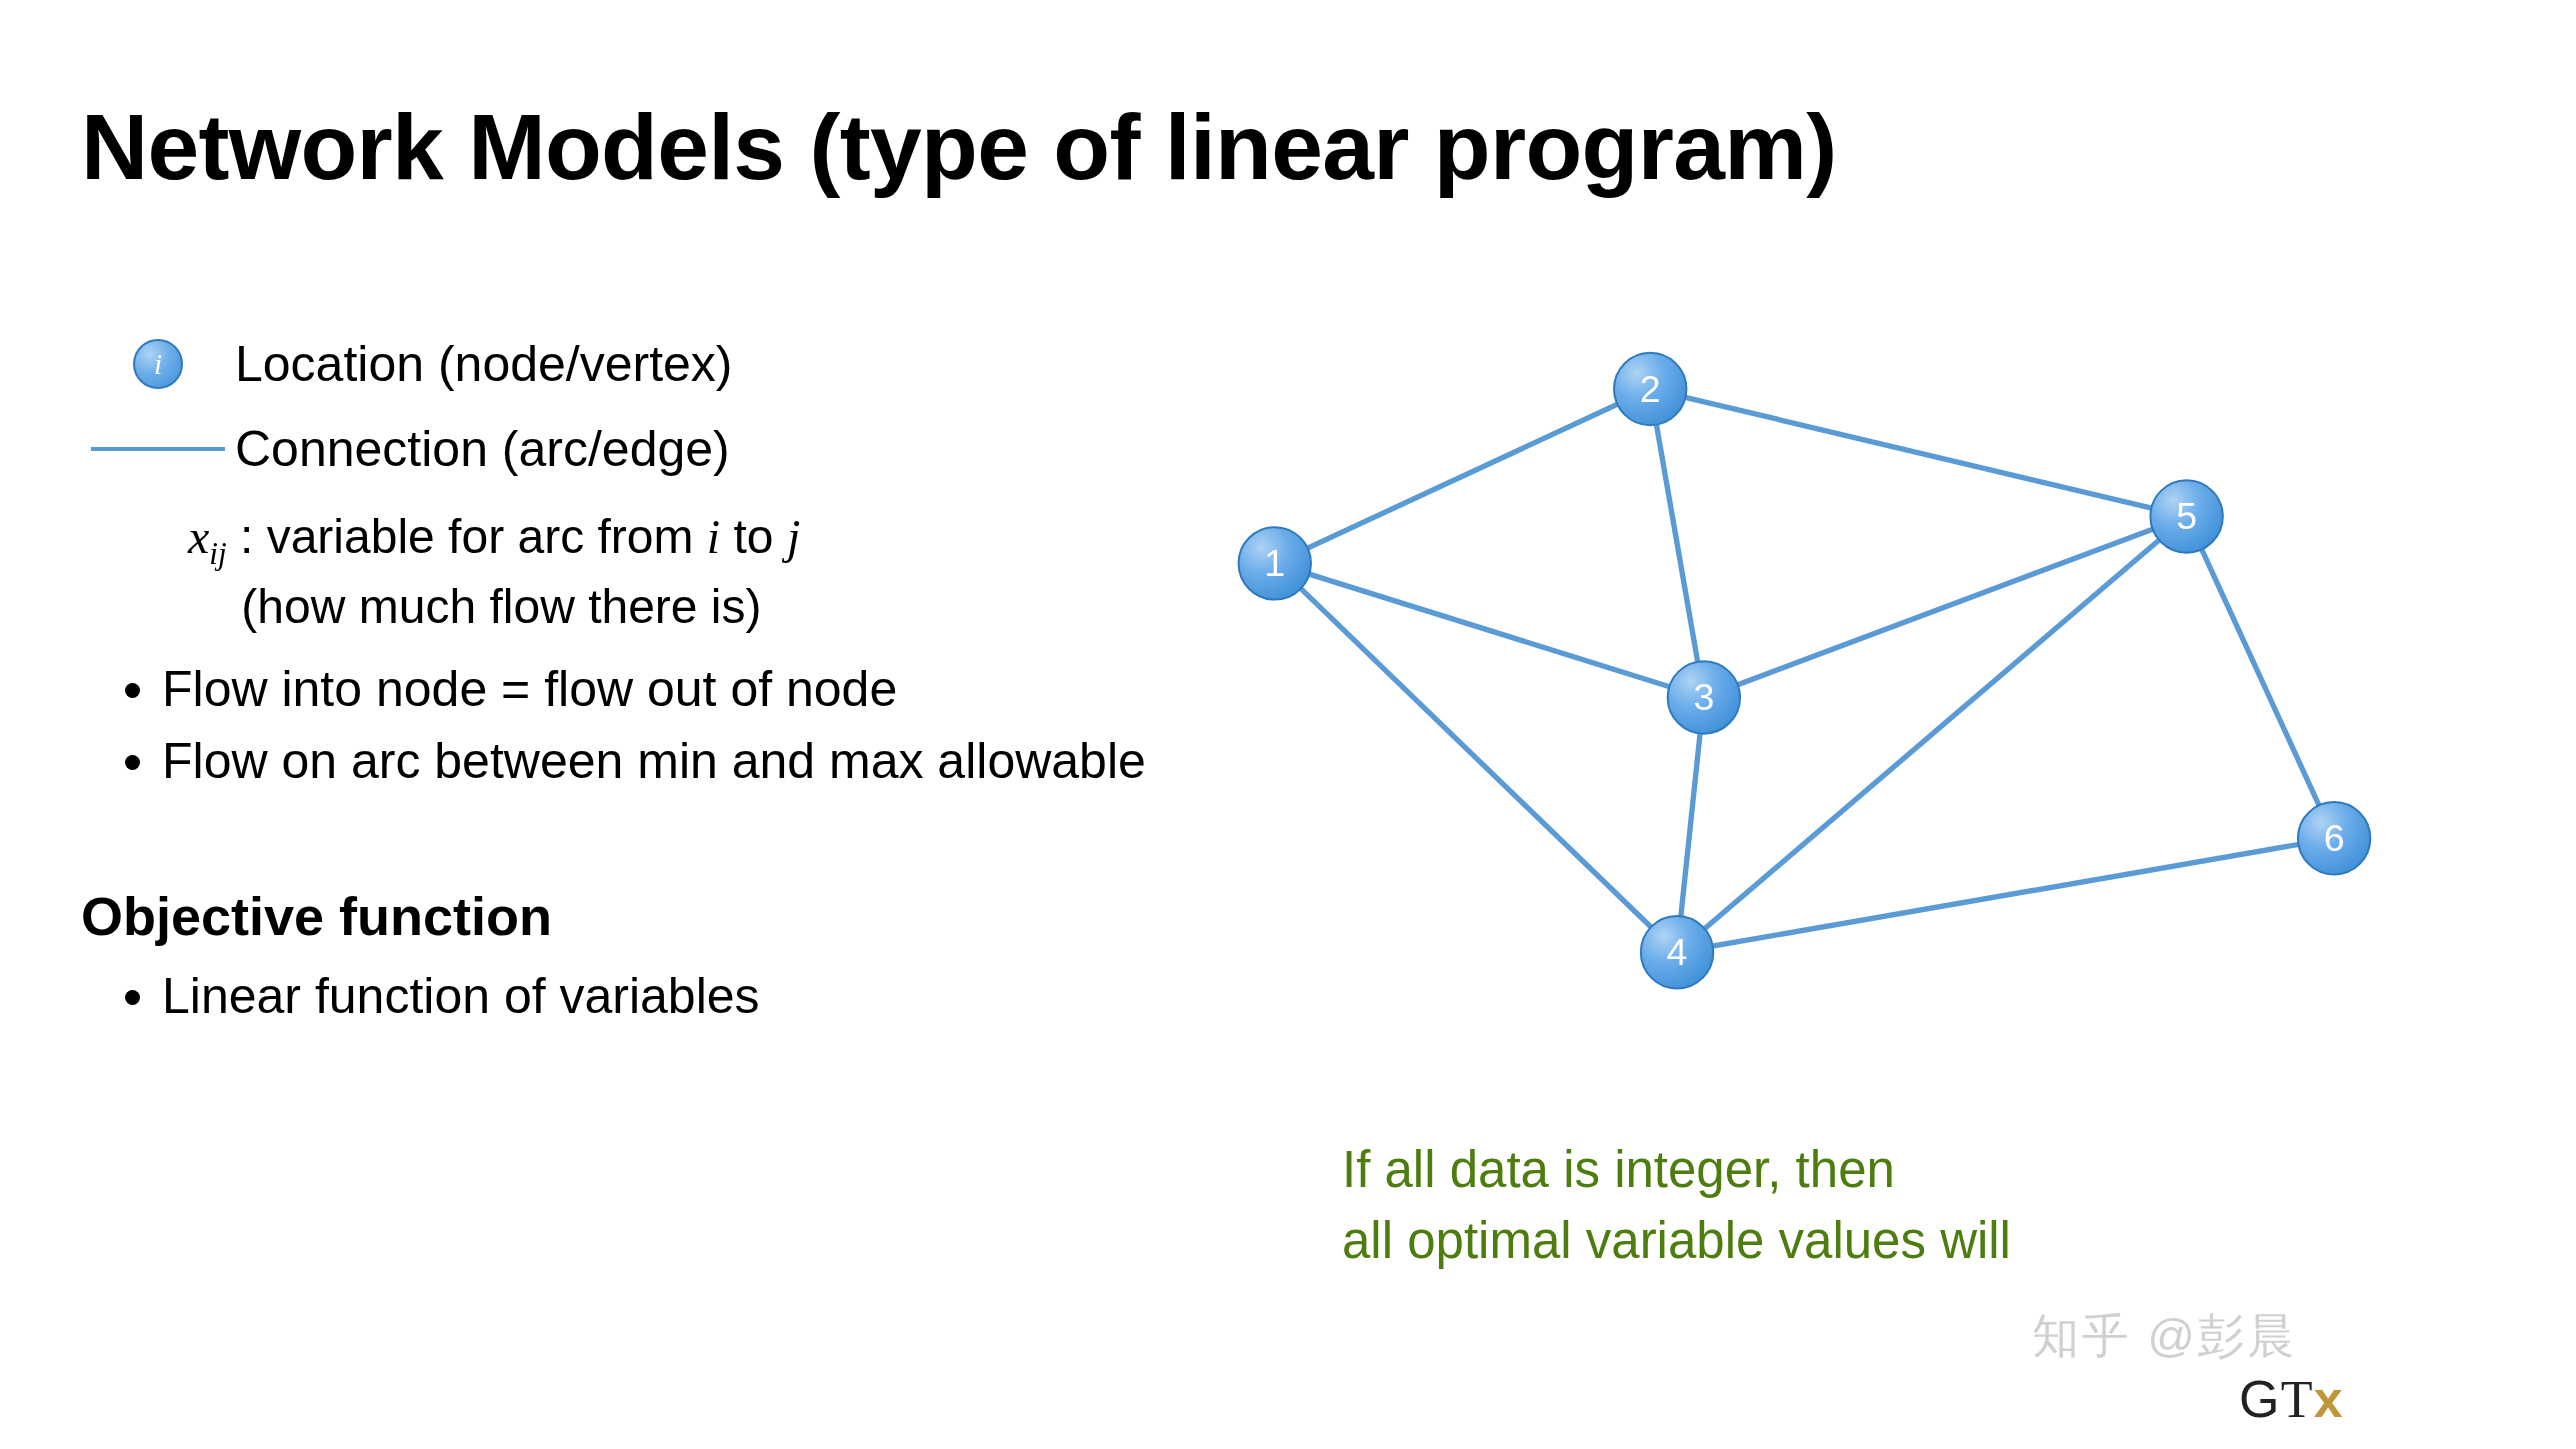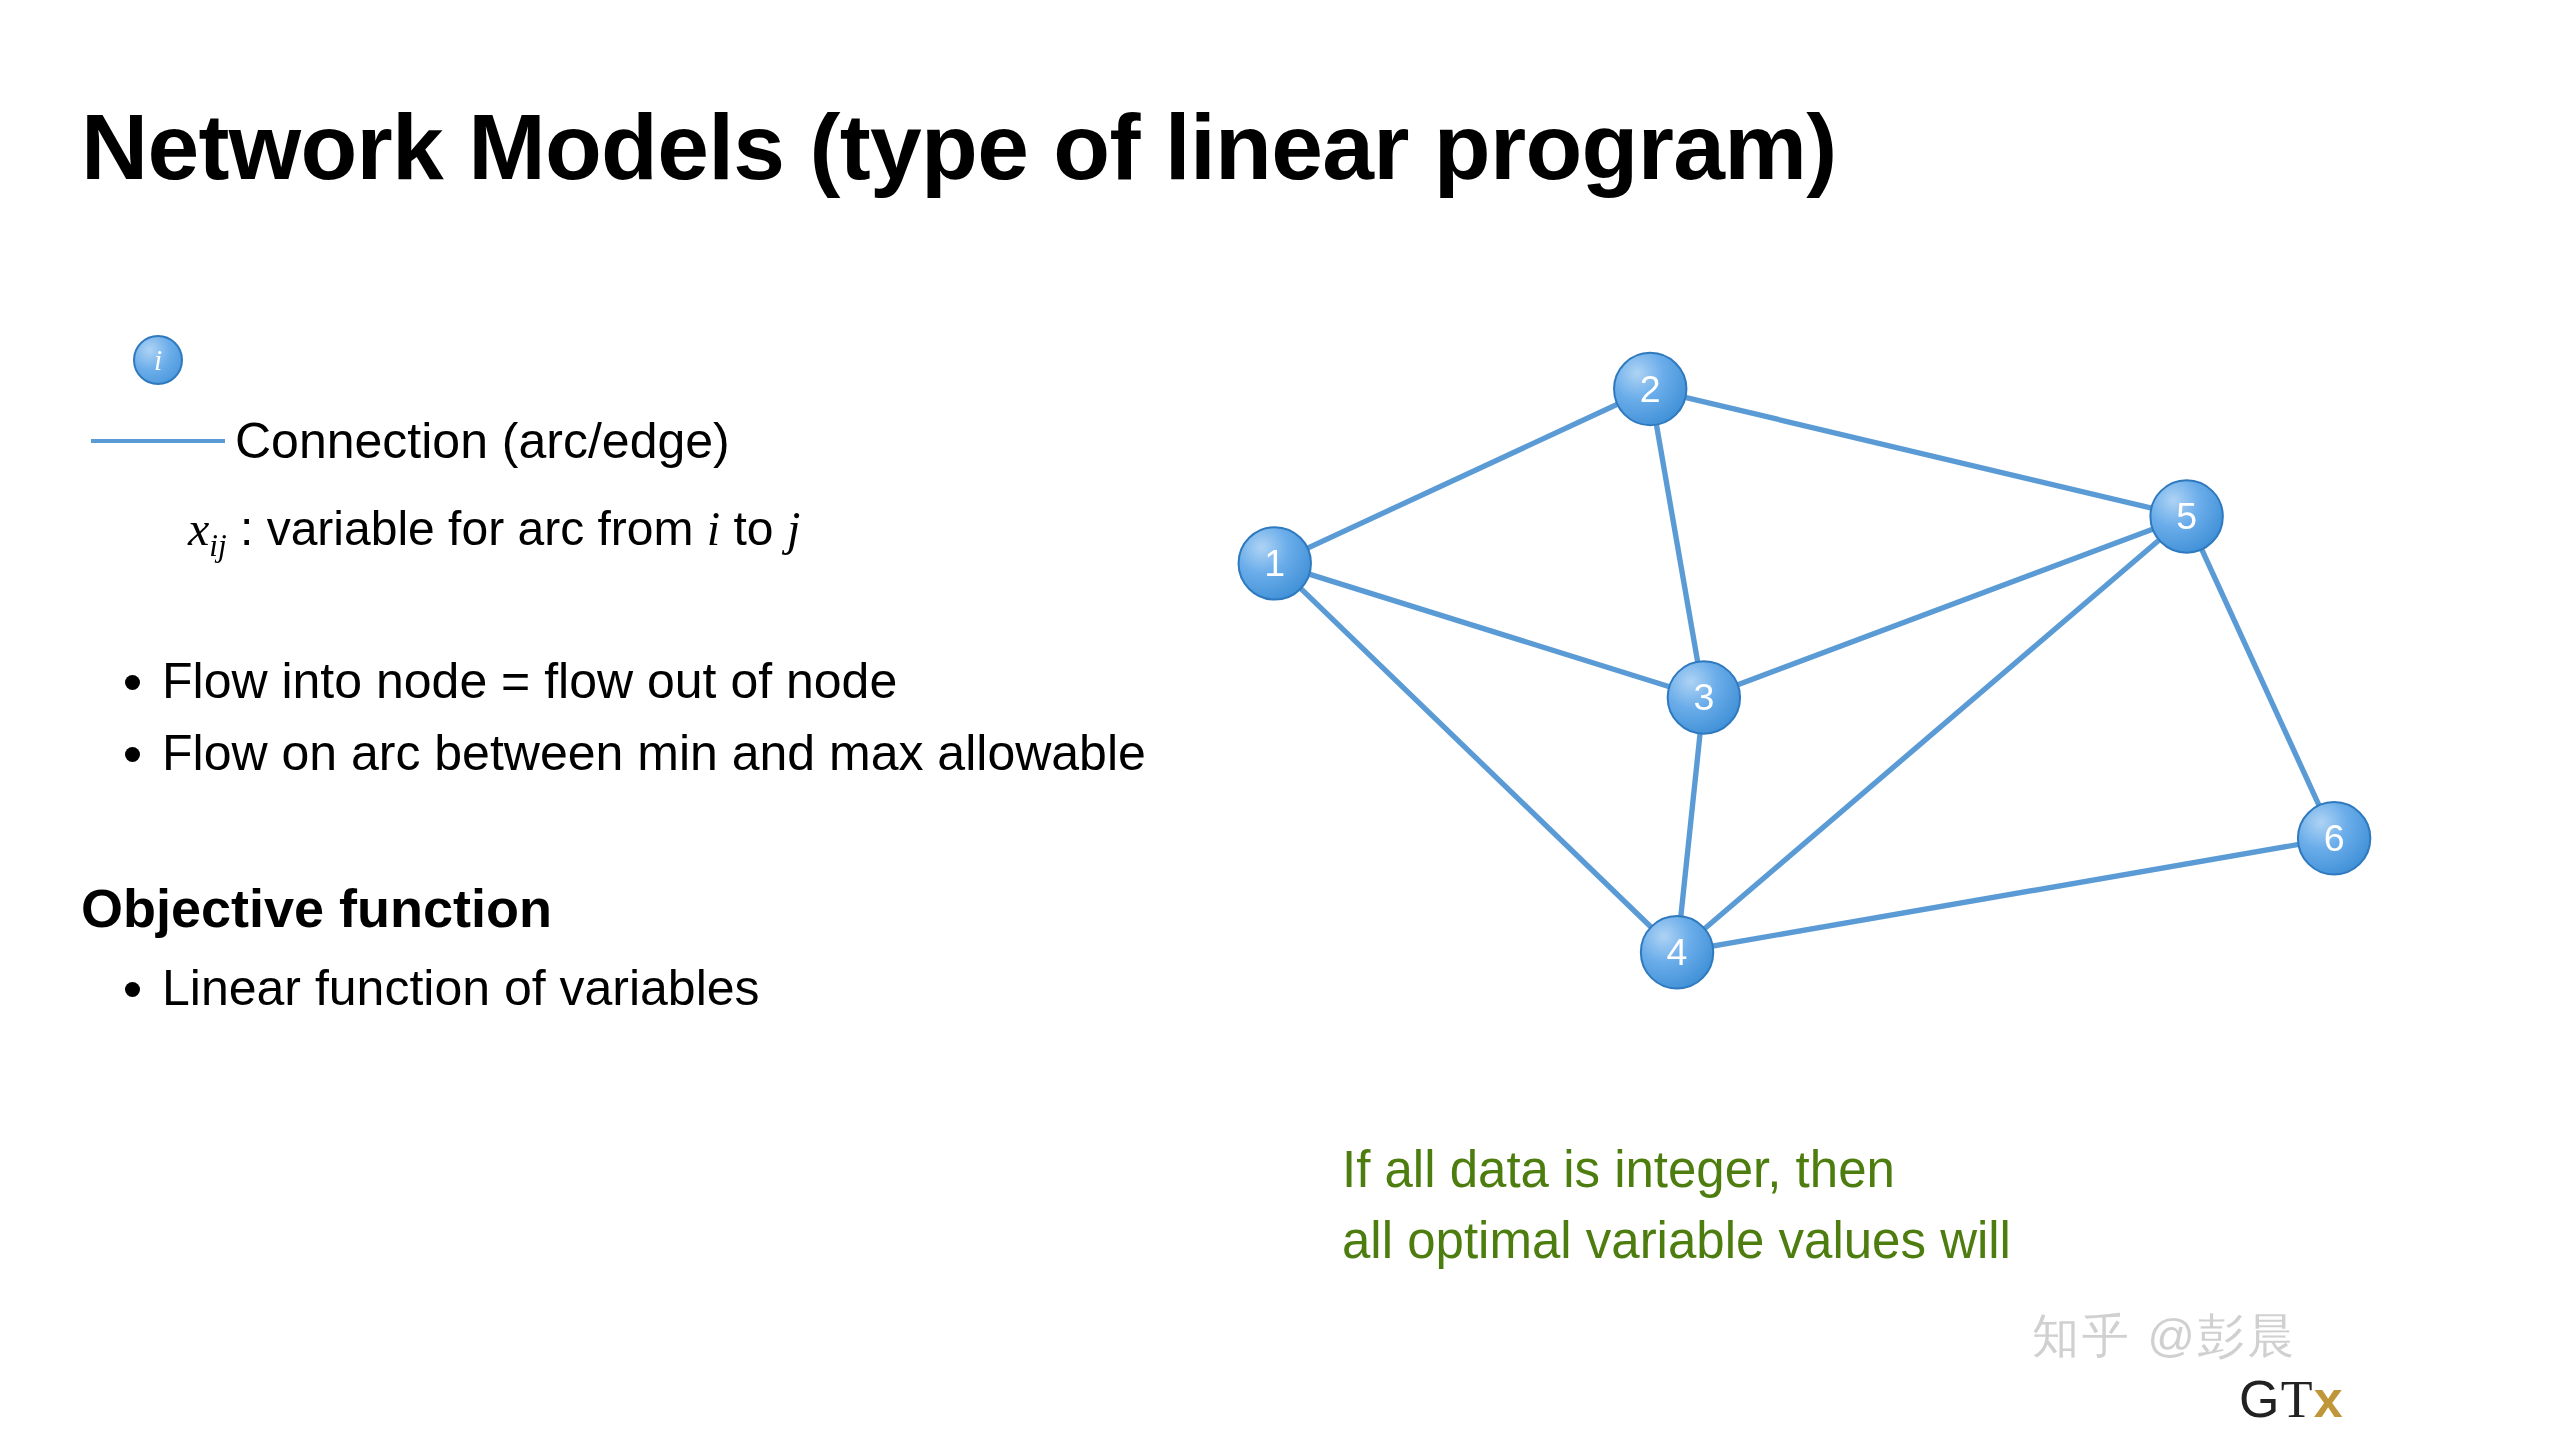--- a/index.html
+++ b/index.html
@@ -34,36 +34,37 @@
 <div class="slide">
 
   <h1 class="title">Network Models (type of linear program)</h1>
 
   <div class="left-col">
 
     <div class="legend-row">
       <div class="legend-icon">
         <div class="node-sample">i</div>
       </div>
+      <div>Location (node/vertex)</div>
     </div>
 
     <div class="legend-row">
       <div class="legend-icon">
         <div class="edge-sample"></div>
       </div>
       <div>Connection (arc/edge)</div>
     </div>
 
     <div class="var-line">
       <span class="math">x<span class="sub">ij</span></span>
       <span>: variable for arc from</span>
       <span class="math">i</span>
       <span>to</span>
       <span class="math">j</span><br>
-      &nbsp;&nbsp;&nbsp;&nbsp;
+      &nbsp;&nbsp;&nbsp;&nbsp;<span>(how much flow there is)</span>
     </div>
 
     <ul class="bullets">
       <li>Flow into node = flow out of node</li>
       <li>Flow on arc between min and max allowable</li>
     </ul>
 
     <div class="section-h">Objective function</div>
     <ul class="bullets">
       <li>Linear function of variables</li>

